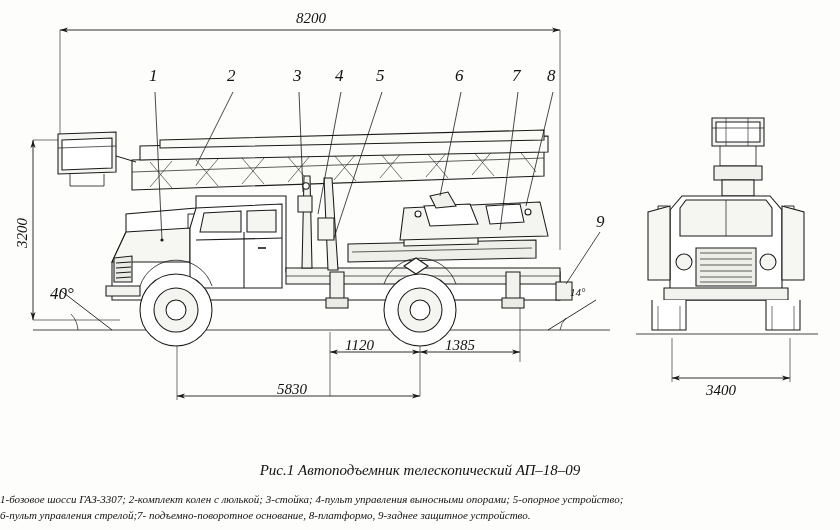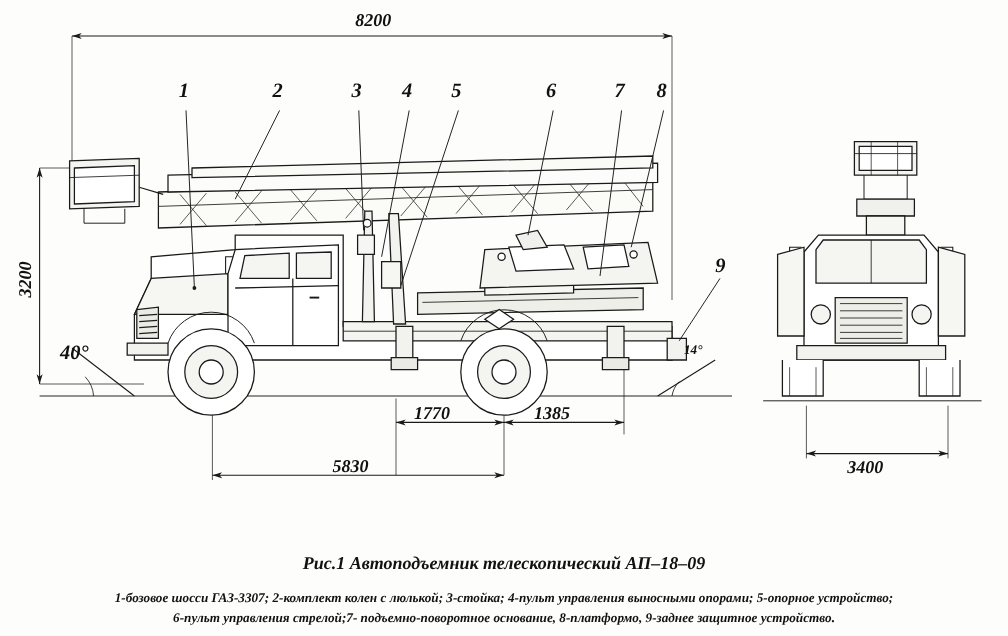--- a/index.html
+++ b/index.html
@@ -4,21 +4,21 @@
 <style>
   html,body{margin:0;padding:0;}
   body{
     width:840px;height:530px;
     background:#fdfdfb;
     font-family:"Liberation Serif", serif;
     color:#1a1a1a;
     overflow:hidden;
     position:relative;
   }
-  #stage{position:absolute;left:0;top:0;width:820px;height:530px;font-weight:bold;}
+  #stage{position:absolute;left:0;top:0;width:820px;height:530px;}
   svg#drawing{position:absolute;left:0;top:0;width:840px;height:530px;}
   .dimtext{
     position:absolute;
     font-family:"Liberation Serif", serif;
     font-style:italic;
     font-size:15px;
     color:#111;
     white-space:nowrap;
   }
   .leadnum{
@@ -33,21 +33,21 @@
     left:0;width:840px;
     text-align:center;
     font-family:"Liberation Serif", serif;
     font-style:italic;
     font-size:15px;
     color:#111;
   }
   .legend{
     position:absolute;
     left:0;width:840px;
-    text-align:center;
+    text-align:left;
     font-family:"Liberation Serif", serif;
     font-style:italic;
     font-size:11px;
     color:#111;
     line-height:1.35;
   }
   .vert{
     transform:rotate(-90deg);
     transform-origin:left top;
   }
@@ -243,21 +243,21 @@
       <path d="M518,92 L500,230"></path>
       <path d="M553,92 L526,206"></path>
       <path d="M600,232 L566,284"></path>
     </g>
   </svg>
 
   <div class="dimtext" style="left:296px;top:10px;">8200</div>
   <div class="dimtext vert" style="left:14px;top:248px;">3200</div>
   <div class="dimtext" style="left:50px;top:284px;font-size:17px;">40°</div>
   <div class="dimtext" style="left:570px;top:286px;font-size:11px;">14°</div>
-  <div class="dimtext" style="left:345px;top:337px;">1770</div>
+  <div class="dimtext" style="left:345px;top:337px;">1120</div>
   <div class="dimtext" style="left:445px;top:337px;text-align:right;">1385</div>
   <div class="dimtext" style="left:277px;top:381px;">5830</div>
   <div class="dimtext" style="left:706px;top:382px;">3400</div>
 
   <div class="leadnum" style="left:149px;top:66px;">1</div>
   <div class="leadnum" style="left:227px;top:66px;">2</div>
   <div class="leadnum" style="left:293px;top:66px;">3</div>
   <div class="leadnum" style="left:335px;top:66px;">4</div>
   <div class="leadnum" style="left:376px;top:66px;">5</div>
   <div class="leadnum" style="left:455px;top:66px;">6</div>

